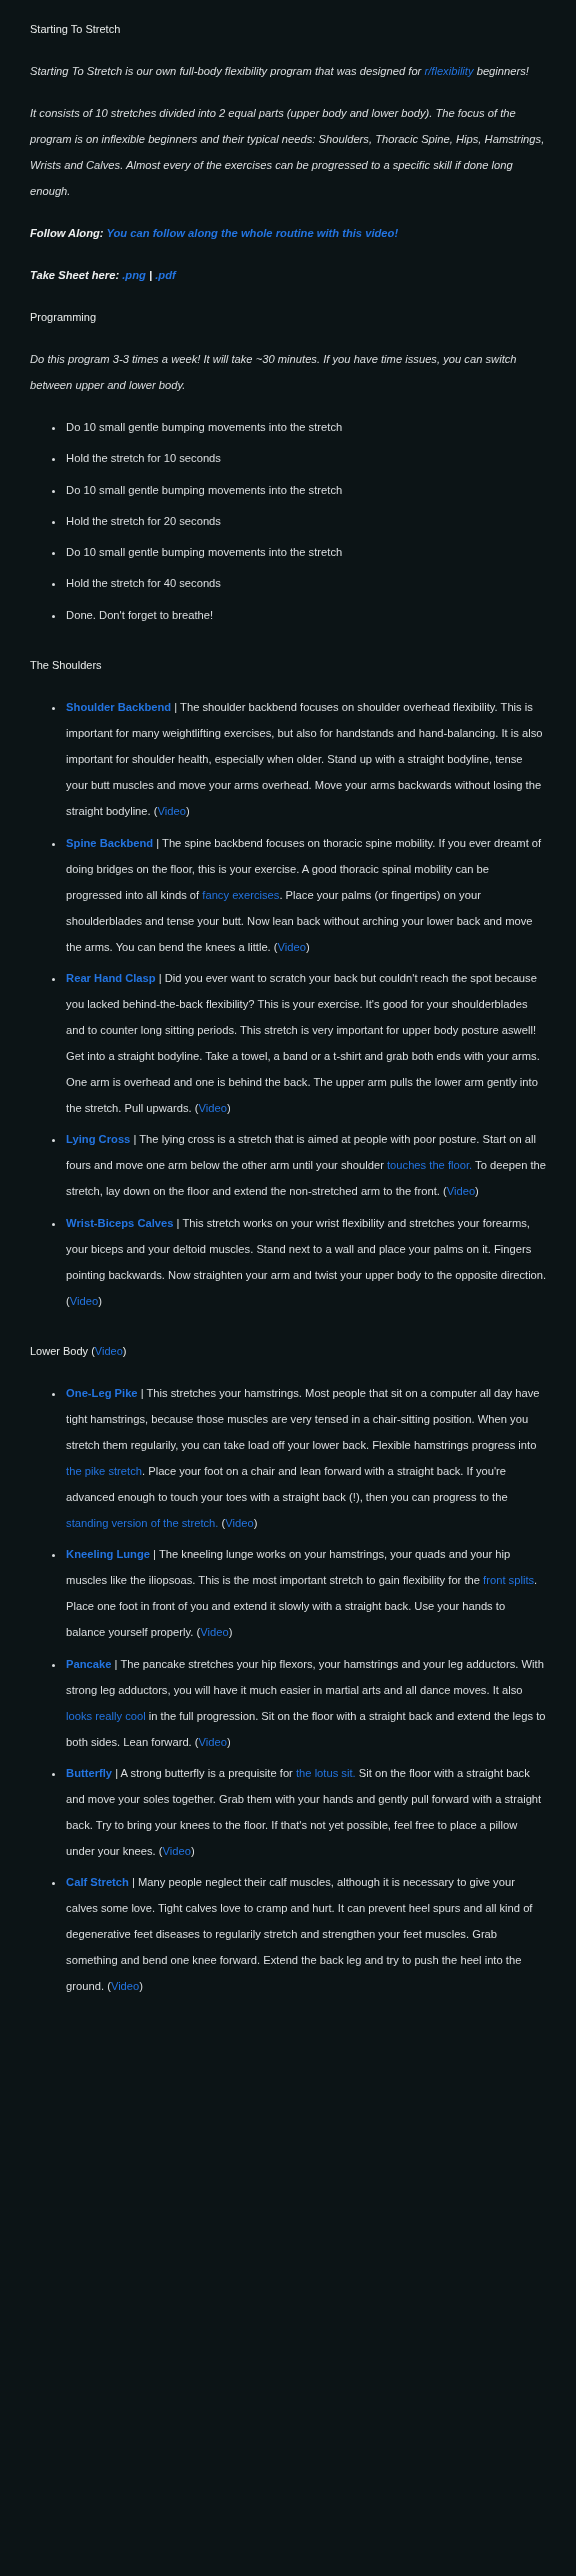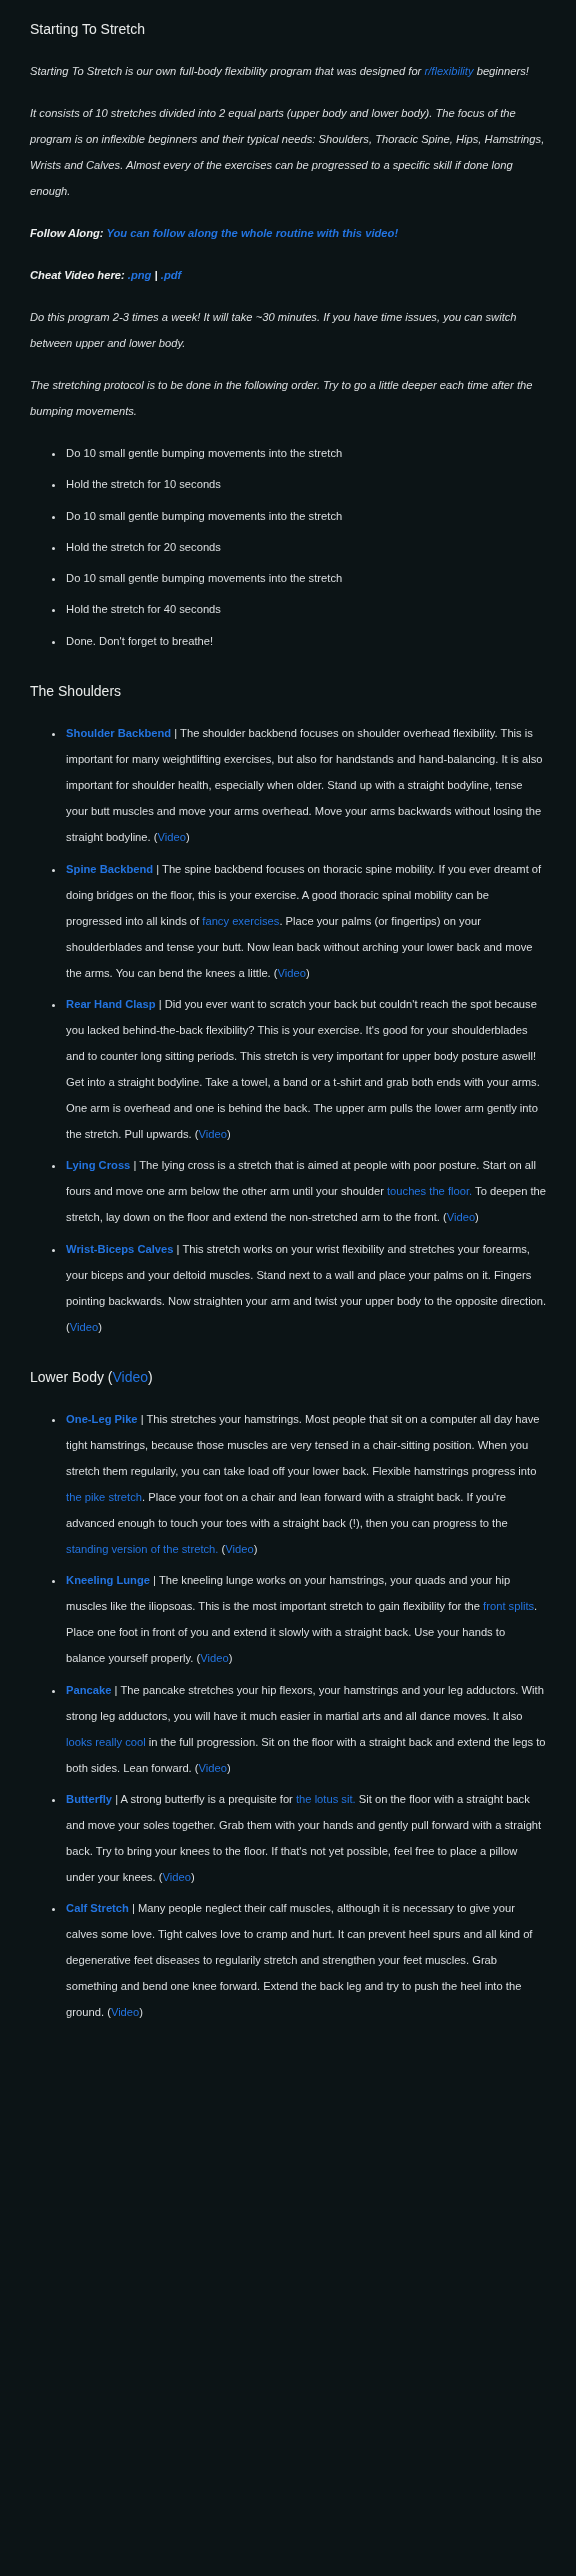--- a/index.html
+++ b/index.html
@@ -15,21 +15,21 @@
     font-size: 11.2px;
     line-height: 26px;
     color: #dcdfe1;
   }
   main {
     padding: 16px 30px 21.4px 30px;
     box-sizing: border-box;
     width: 577px;
   }
   h2.heading {
-    font-size: 14px;
+    font-size: 11px;
     font-weight: 400;
     color: #eaeceb;
     margin: 0 0 16px 0;
     line-height: 26px;
   }
   p {
     margin: 0 0 16px 0;
     font-style: italic;
   }
   strong { font-weight: 700; color: #eef0f0; }
@@ -51,23 +51,23 @@
   a.link.bold { font-weight: 700; text-align: right; }
 </style>
 </head>
 <body>
 
 <main>
     <h2 class="heading"><span>Starting To Stretch</span></h2>
     <p><span>Starting To Stretch is our own full-body flexibility program that was designed for </span><a class="link" href="#">r/flexibility</a><span> beginners!</span></p>
     <p><span>It consists of 10 stretches divided into 2 equal parts (upper body and lower body). The focus of the program is on inflexible beginners and their typical needs: Shoulders, Thoracic Spine, Hips, Hamstrings, Wrists and Calves. Almost every of the exercises can be progressed to a specific skill if done long enough.</span></p>
     <p><strong>Follow Along: </strong><a class="link bold" href="#">You can follow along the whole routine with this video!</a></p>
-    <p><strong>Cheat Video here: </strong><a class="link bold" href="#">.png</a><strong> | </strong><a class="link bold" href="#">.pdf</a></p>
-    <p><span>Do this program 2-3 times a week! It will take ~30 minutes. If you have time issues, you can switch between upper and lower body.</span></p>
-    <p><span>The stretching protocol is to be done in the following order. Try to go a little deeper each time after the bumping movements.</span></p>
+    <p><strong>Take Sheet here: </strong><a class="link bold" href="#">.png</a><strong> | </strong><a class="link bold" href="#">.pdf</a></p>
+    <h2 class="heading"><span>Programming</span></h2>
+    <p><span>Do this program 3-3 times a week! It will take ~30 minutes. If you have time issues, you can switch between upper and lower body.</span></p>
     <ul>
       <li><span>Do 10 small gentle bumping movements into the stretch</span></li>
       <li><span>Hold the stretch for 10 seconds</span></li>
       <li><span>Do 10 small gentle bumping movements into the stretch</span></li>
       <li><span>Hold the stretch for 20 seconds</span></li>
       <li><span>Do 10 small gentle bumping movements into the stretch</span></li>
       <li><span>Hold the stretch for 40 seconds</span></li>
       <li><span>Done. Don't forget to breathe!</span></li>
     </ul>
     <h2 class="heading"><span>The Shoulders</span></h2>

